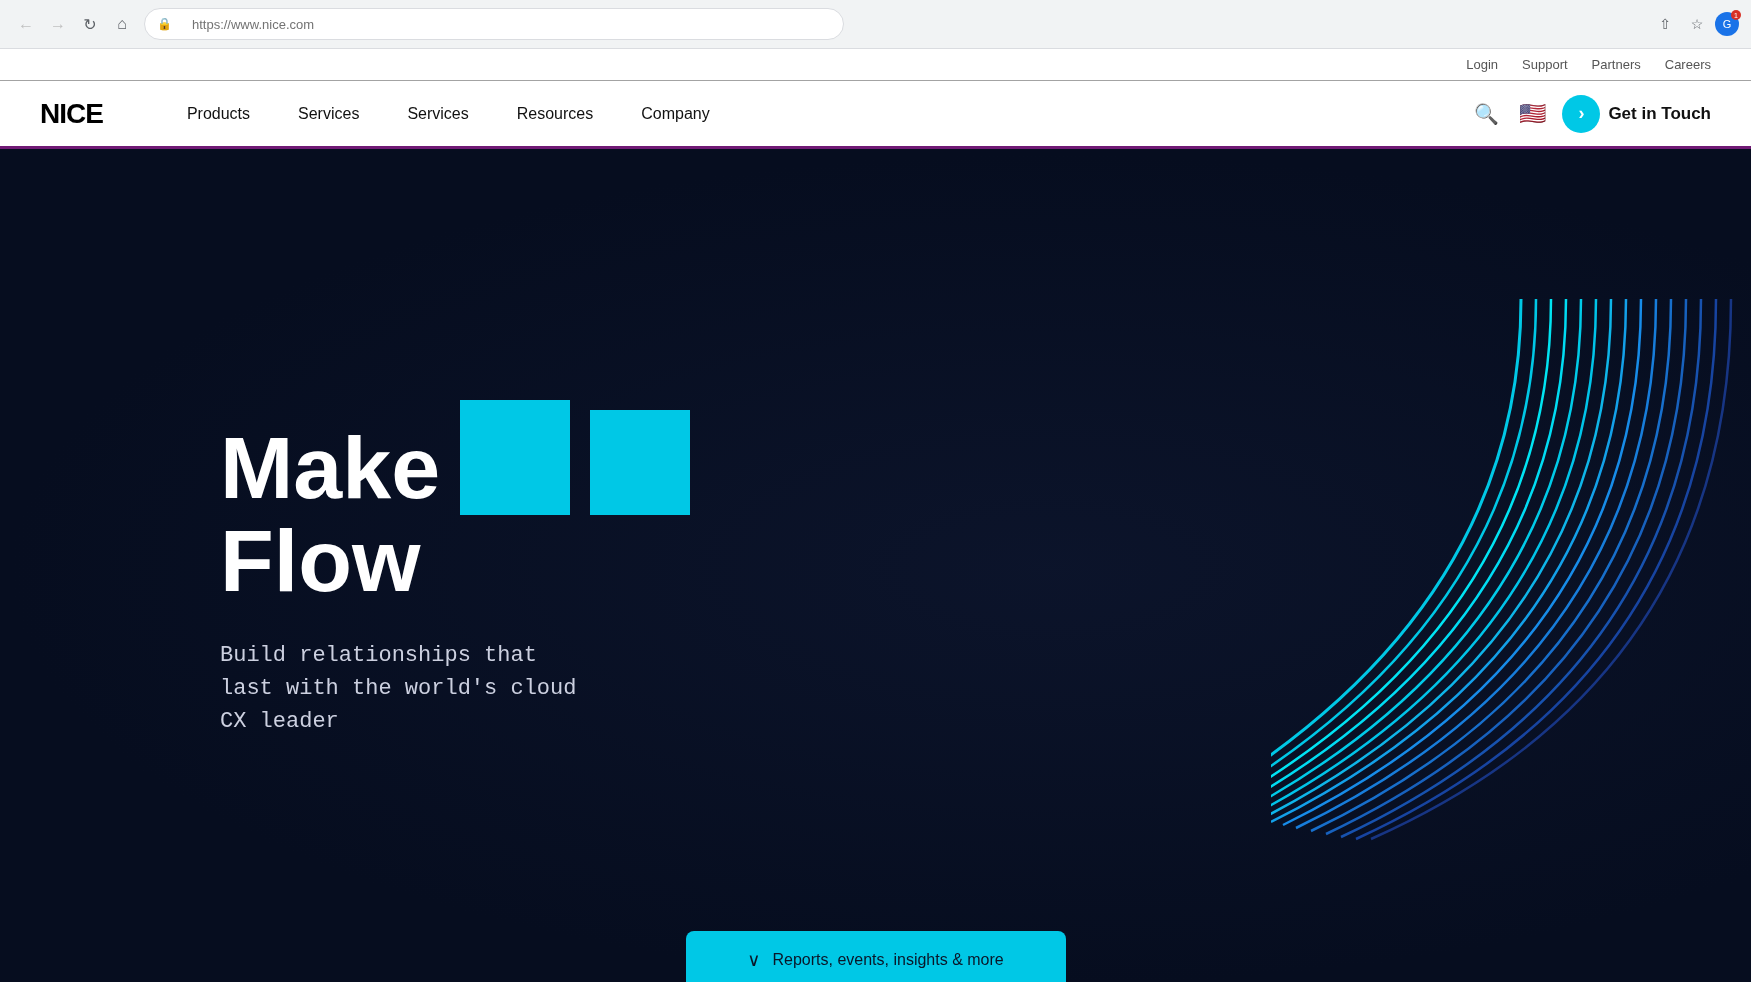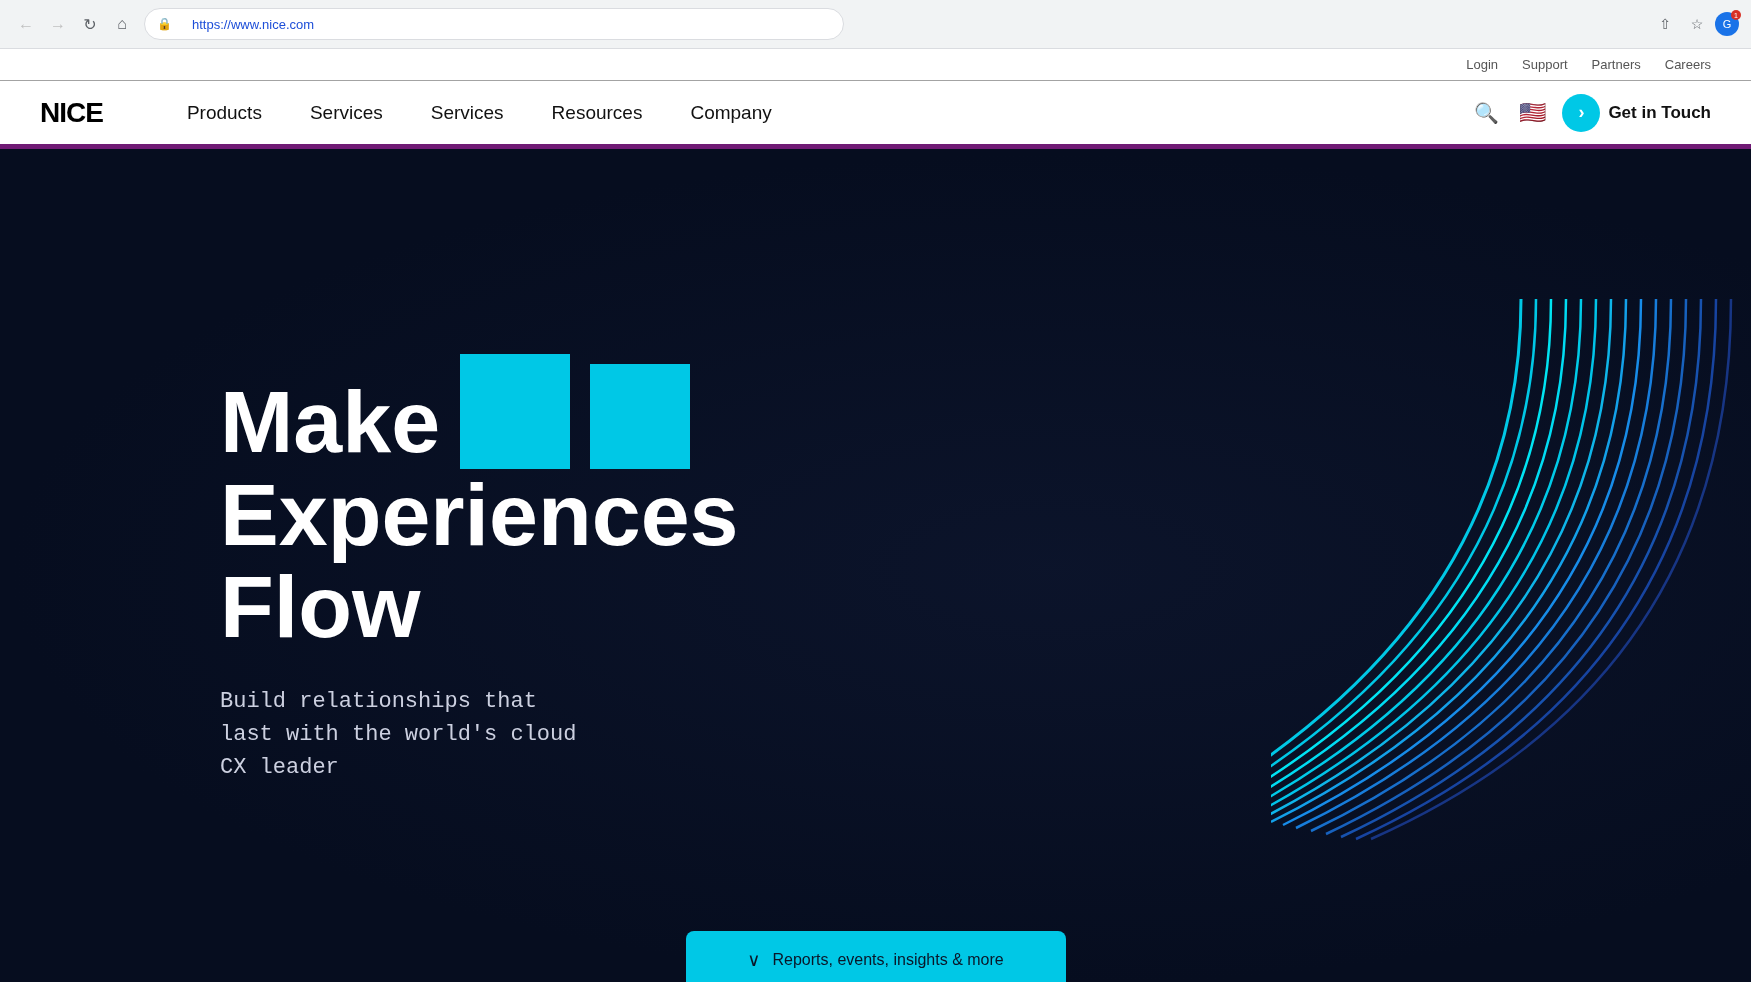--- a/index.html
+++ b/index.html
@@ -44,21 +44,21 @@
       border: 1px solid #dadce0;
       border-radius: 20px;
       padding: 4px 12px;
       height: 32px;
       gap: 8px;
       max-width: 700px;
     }
     .lock-icon { color: #5f6368; font-size: 12px; }
     .address-text {
       font-size: 13px;
-      color: #1d4ed8;
+      color: #737373;
       flex: 1;
       padding-left: 12px;
     }
     .browser-actions {
       display: flex;
       align-items: center;
       gap: 4px;
       margin-left: auto;
     }
     .action-btn {
@@ -119,38 +119,38 @@
       cursor: pointer;
     }
 
     
     .main-nav {
       background: white;
       display: flex;
       align-items: center;
       padding: 0 40px;
       height: 68px;
-      border-bottom: 5px solid #701a75;
+      border-bottom: 3px solid #701a75;
     }
     .logo {
       font-size: 28px;
       font-weight: 900;
       color: #000;
       letter-spacing: -1px;
       margin-right: 60px;
       text-decoration: none;
     }
     .nav-menu {
       display: flex;
       align-items: center;
       gap: 0;
       flex: 1;
     }
     .nav-item {
-      font-size: 19px;
+      font-size: 16px;
       color: #111;
       padding: 0 24px;
       height: 68px;
       display: flex;
       align-items: center;
       cursor: pointer;
       text-decoration: none;
       font-weight: 400;
       white-space: nowrap;
     }
@@ -365,21 +365,20 @@
       <path d="M250 20 Q 250 330 -70 522" stroke="#00c8e6" stroke-width="3" fill="none" opacity="1"></path>
     </svg>
 
     <div class="hero-content">
       <div class="hero-headline">
         <div class="headline-row1">
           <span>Make</span>
           <div class="cyan-square-1"></div>
           <div class="cyan-square-2"></div>
         </div>
-        <div>Experiences</div>
         <div>Flow</div>
       </div>
       <p class="hero-subtitle">Build relationships that last with the world's cloud CX leader</p>
     </div>
 
     <div class="bottom-cta">
       <span class="chevron-down">∨</span>
       <span>Reports, events, insights &amp; more</span>
     </div>
   </section>

